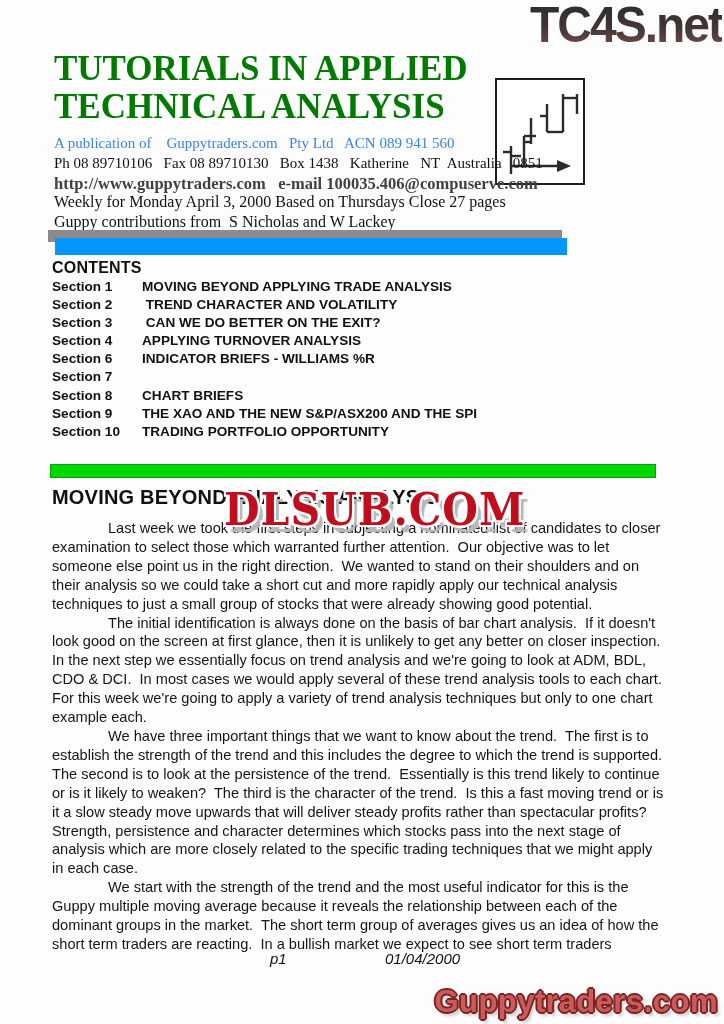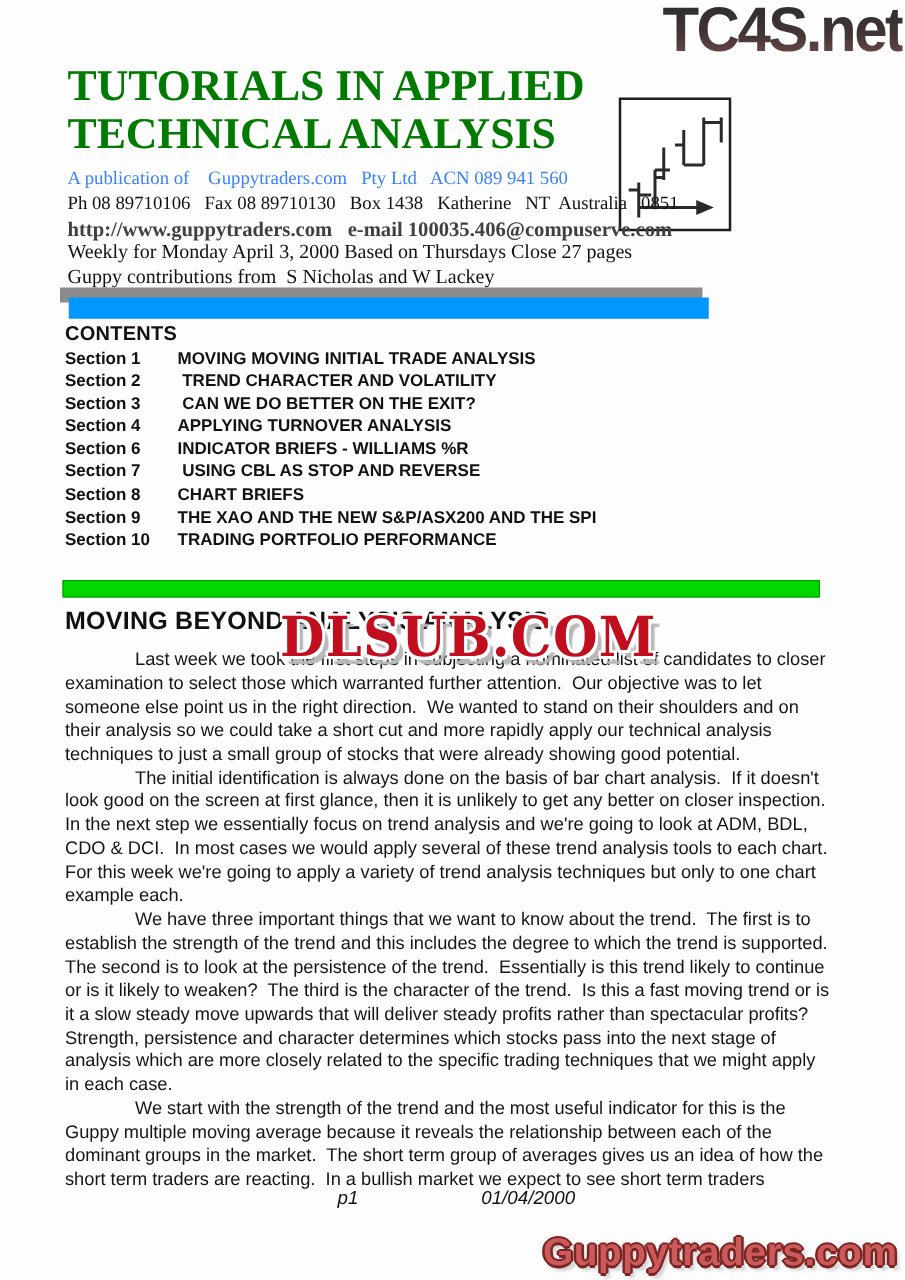--- a/index.html
+++ b/index.html
@@ -138,53 +138,52 @@
     <div class="pre">Guppy contributions from  S Nicholas and W Lackey</div>
   </div>
 
   <div class="bar-gray"></div>
   <div class="bar-blue"></div>
 
   <div class="contents">
     <div class="contents-heading">CONTENTS</div>
     <div class="toc-row">
       <span class="toc-section">Section 1</span>
-      <span class="toc-title">MOVING MOVING INITIAL TRADE ANALYSIS</span>
+      <span class="toc-title">MOVING BEYOND APPLYING TRADE ANALYSIS</span>
     </div>
     <div class="toc-row">
       <span class="toc-section">Section 2</span>
       <span class="toc-title"> TREND CHARACTER AND VOLATILITY</span>
     </div>
     <div class="toc-row">
       <span class="toc-section">Section 3</span>
       <span class="toc-title"> CAN WE DO BETTER ON THE EXIT?</span>
     </div>
     <div class="toc-row">
       <span class="toc-section">Section 4</span>
       <span class="toc-title">APPLYING TURNOVER ANALYSIS</span>
     </div>
     <div class="toc-row">
       <span class="toc-section">Section 6</span>
       <span class="toc-title">INDICATOR BRIEFS - WILLIAMS %R</span>
     </div>
     <div class="toc-row">
       <span class="toc-section">Section 7</span>
-      <span class="toc-title"> USING CBL AS STOP AND REVERSE</span>
     </div>
     <div class="toc-row">
       <span class="toc-section">Section 8</span>
       <span class="toc-title">CHART BRIEFS</span>
     </div>
     <div class="toc-row">
       <span class="toc-section">Section 9</span>
       <span class="toc-title">THE XAO AND THE NEW S&amp;P/ASX200 AND THE SPI</span>
     </div>
     <div class="toc-row">
       <span class="toc-section">Section 10</span>
-      <span class="toc-title">TRADING PORTFOLIO PERFORMANCE</span>
+      <span class="toc-title">TRADING PORTFOLIO OPPORTUNITY</span>
     </div>
   </div>
 
   <div class="bar-green"></div>
 
   <div class="article-heading">MOVING BEYOND ANALYSIS ANALYSIS</div>
 
   <div class="body-text">
     <p>Last week we took the first steps in subjecting a nominated list of candidates to closer examination to select those which warranted further attention.  Our objective was to let someone else point us in the right direction.  We wanted to stand on their shoulders and on their analysis so we could take a short cut and more rapidly apply our technical analysis techniques to just a small group of stocks that were already showing good potential.</p>
     <p>The initial identification is always done on the basis of bar chart analysis.  If it doesn't look good on the screen at first glance, then it is unlikely to get any better on closer inspection.  In the next step we essentially focus on trend analysis and we're going to look at ADM, BDL, CDO &amp; DCI.  In most cases we would apply several of these trend analysis tools to each chart.  For this week we're going to apply a variety of trend analysis techniques but only to one chart example each.</p>

